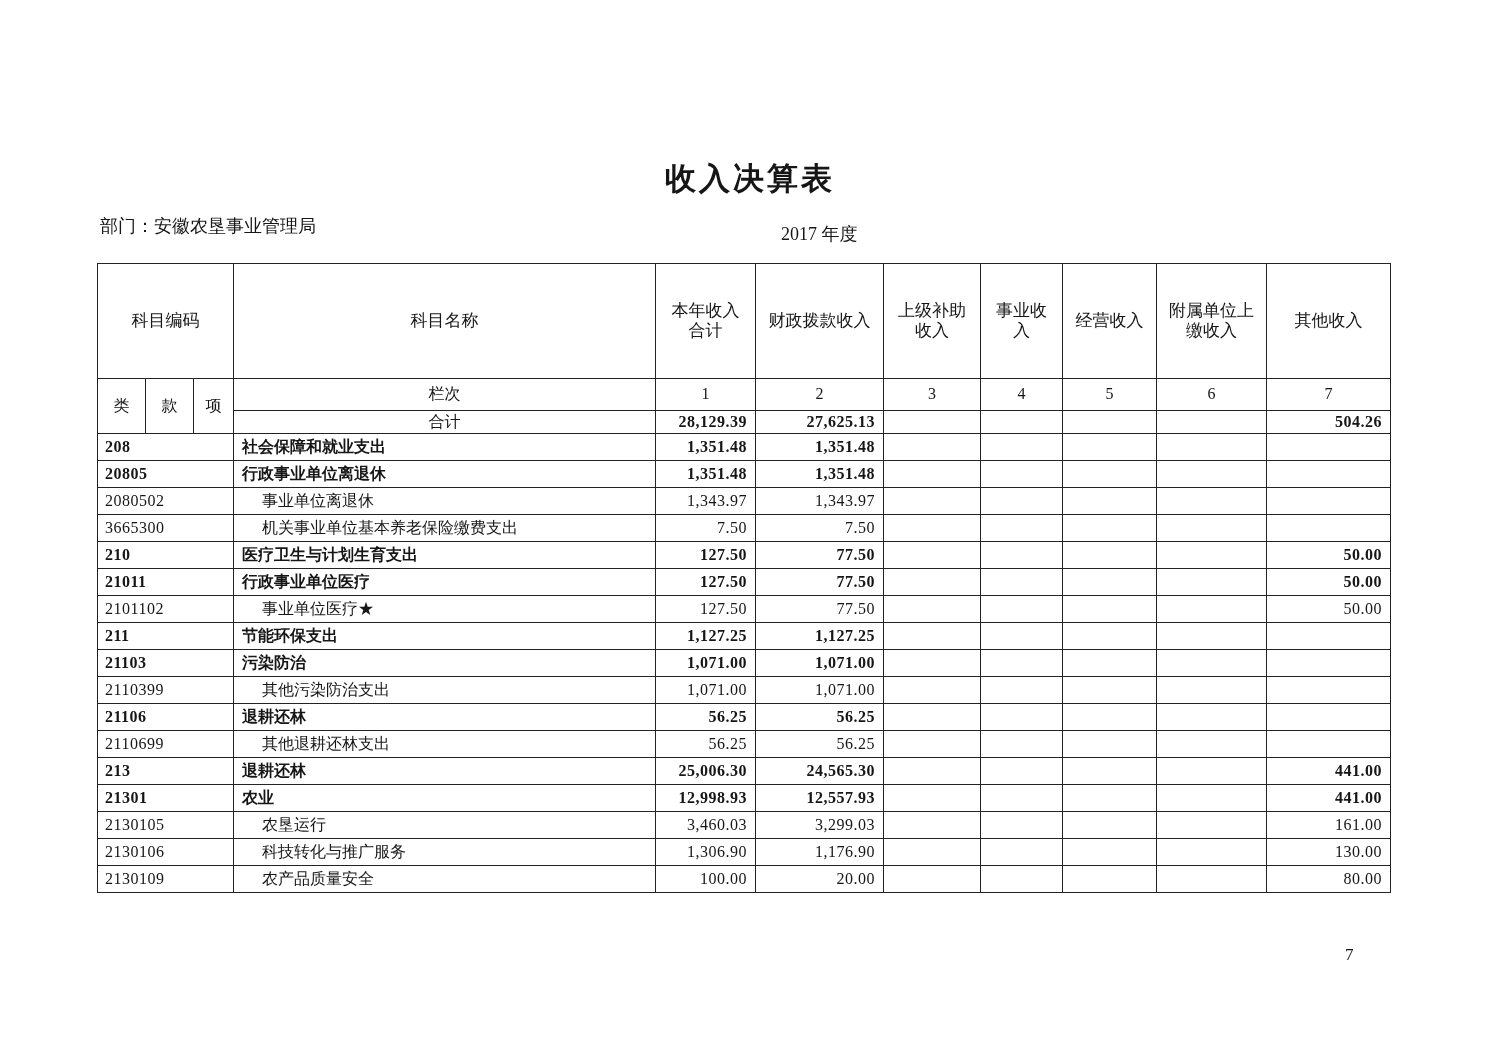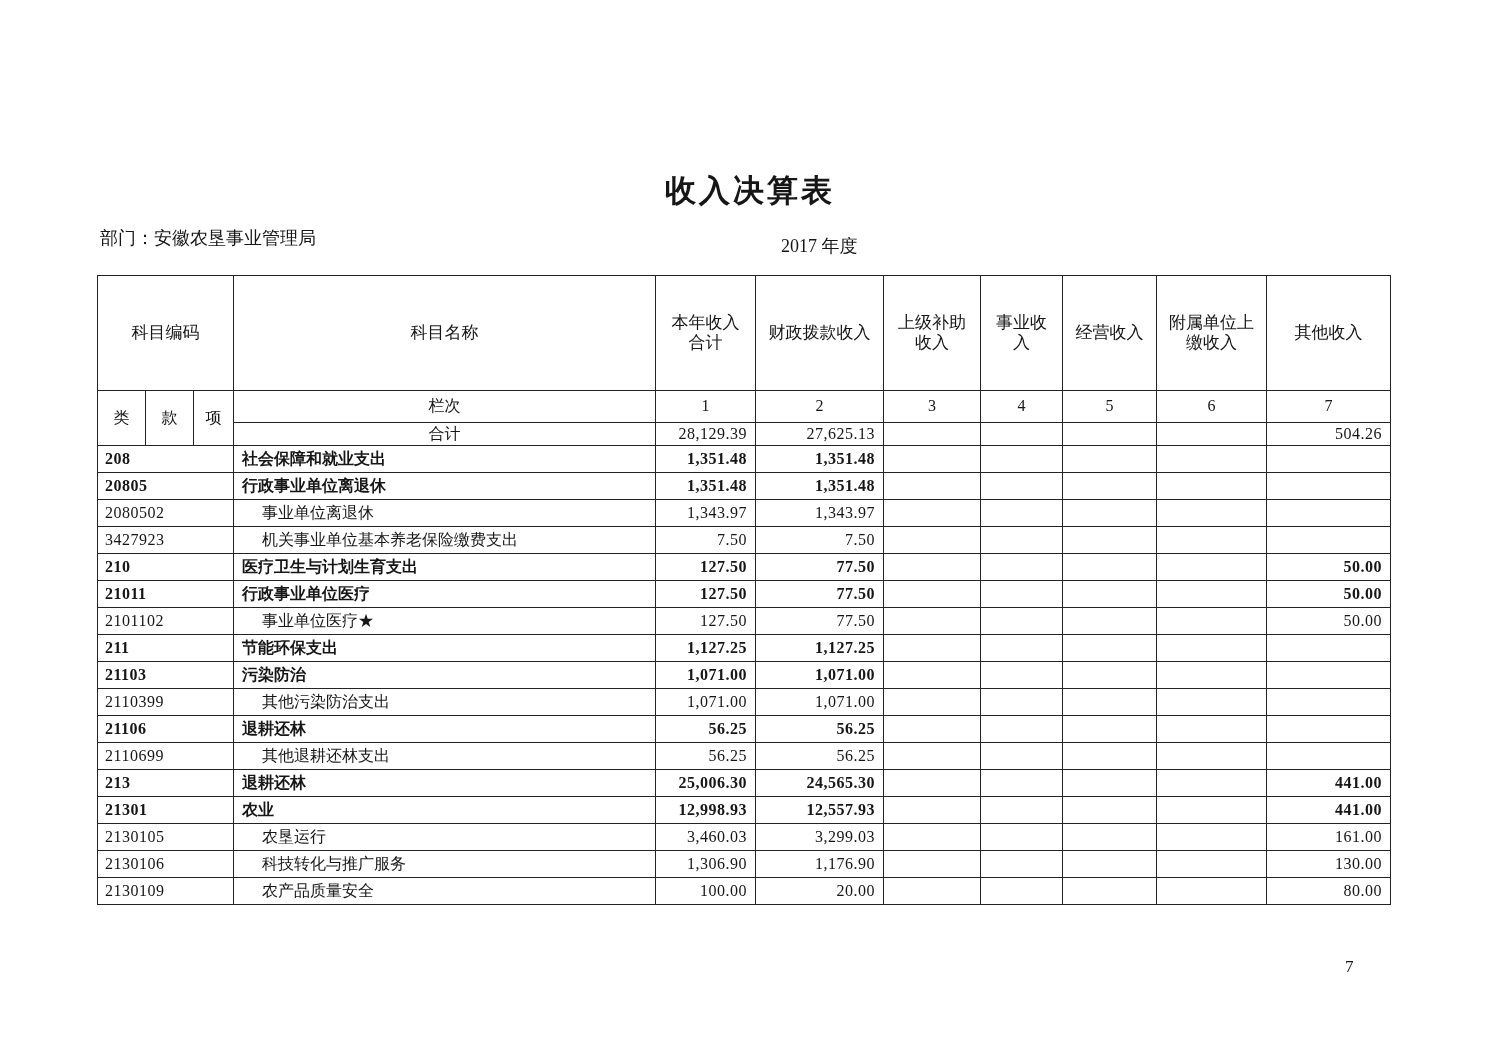--- a/index.html
+++ b/index.html
@@ -4,21 +4,21 @@
 <style>
   * { margin: 0; padding: 0; box-sizing: border-box; }
   html, body {
     width: 1500px; height: 1055px;
     background: #ffffff;
     font-family: "Liberation Serif", "DejaVu Serif", serif;
     color: #161616;
     overflow: hidden;
     position: relative;
   }
-  .sheet { position: absolute; inset: 0; margin-top: 12px; }
+  .sheet { position: absolute; inset: 0; }
 
   .doc-title {
     position: absolute;
     top: 158px; left: 0; width: 100%;
     text-align: center;
     font-size: 31px;
     font-weight: bold;
     letter-spacing: 3px;
   }
   .meta-dept {
@@ -68,21 +68,21 @@
   th.sub-code { text-align: center; font-size: 17px; vertical-align: middle; }
 
   td.row-label { text-align: center; padding: 2px 8px; vertical-align: middle; }
   td.cnum { text-align: center; padding: 2px 6px; vertical-align: middle; font-size: 16px; }
   td.code { text-align: left; padding: 2px 7px; vertical-align: middle; letter-spacing: 0.5px; }
   td.name { text-align: left; padding: 2px 8px; vertical-align: middle; white-space: nowrap; }
   td.name.indent { padding-left: 28px; }
   td.num { text-align: right; padding: 2px 8px; vertical-align: middle; letter-spacing: 0.5px; white-space: nowrap; }
 
   tr.bold-row td { font-weight: bold; }
-  tr.total-row td { font-weight: normal; }
+  tr.total-row td { font-weight: bold; }
   tr.total-row td.row-label { font-weight: normal; }
 
   .page-num {
     position: absolute;
     top: 945px; left: 1345px;
     font-size: 17px;
   }
 </style>
 </head>
 <body>
@@ -172,21 +172,21 @@
           <td class="name indent">事业单位离退休</td>
           <td class="num">1,343.97</td>
           <td class="num">1,343.97</td>
           <td class="num"></td>
           <td class="num"></td>
           <td class="num"></td>
           <td class="num"></td>
           <td class="num"></td>
         </tr>
         <tr>
-          <td colspan="3" class="code">3427923</td>
+          <td colspan="3" class="code">3665300</td>
           <td class="name indent">机关事业单位基本养老保险缴费支出</td>
           <td class="num">7.50</td>
           <td class="num">7.50</td>
           <td class="num"></td>
           <td class="num"></td>
           <td class="num"></td>
           <td class="num"></td>
           <td class="num"></td>
         </tr>
         <tr class="bold-row">

